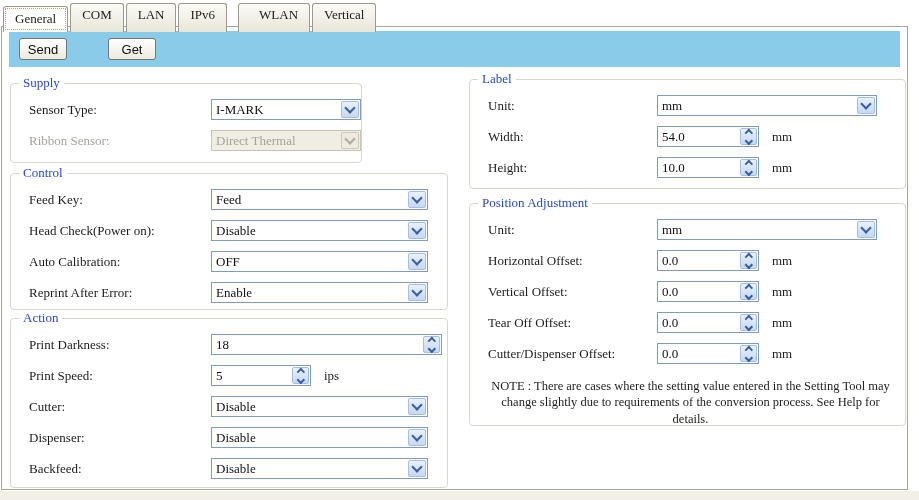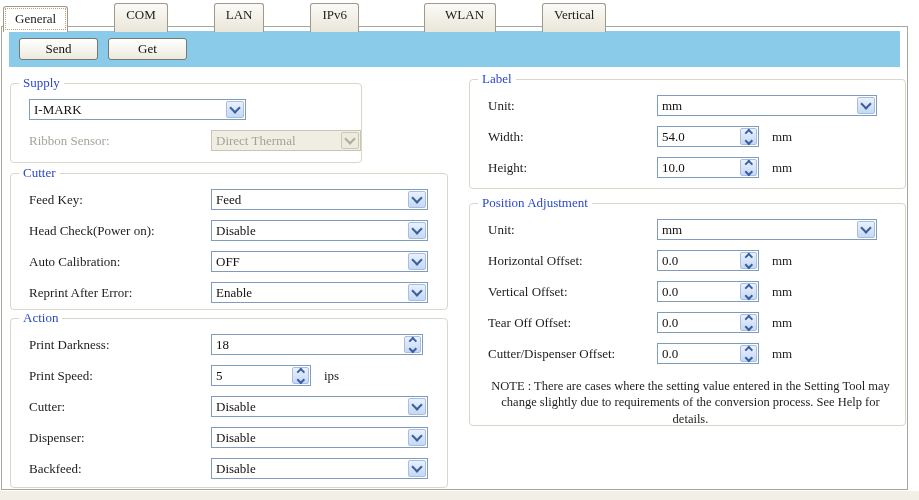--- a/index.html
+++ b/index.html
@@ -2,46 +2,46 @@
 <html><head>
 <meta charset="utf-8">
 <style>
   html,body{margin:0;padding:0;background:#ffffff;}
   .screen{
     position:relative;width:919px;height:500px;overflow:hidden;
     font-family:"Liberation Serif","DejaVu Serif",serif;
     background:#ffffff;
   }
   
-  .tabbar{position:absolute;left:3px;top:3px;display:flex;align-items:flex-end;z-index:6;gap:44px;}
+  .tabbar{position:absolute;left:3px;top:3px;display:flex;align-items:flex-end;z-index:6;}
   .tab{
     box-sizing:border-box;height:29px;padding:3px 11px 2px;
     background:linear-gradient(#FBFAF5,#E9E6D9);
     border:1px solid #9C9A8E;border-bottom:none;border-radius:3px 3px 0 0;
     font-size:13px;color:#1c1c1c;margin-right:2px;cursor:default;white-space:nowrap;
   }
-  .tab.gap{margin-left:19px;padding-left:20px;}
+  .tab.gap{margin-left:9px;padding-left:20px;}
   .tab.active{
     height:26px;background:#ffffff;position:relative;z-index:7;
     padding-top:4px;
     outline:1px dotted #C9A063;outline-offset:-3px;
   }
   
   .panel{
     position:absolute;left:1px;top:26px;width:907px;height:464px;
     box-sizing:border-box;background:#ffffff;border:1px solid #A5A79D;z-index:1;
   }
   .bottom-strip{position:absolute;left:0;top:491px;width:919px;height:9px;background:#F1EFE6;}
   
   .band{position:absolute;left:7px;top:4px;width:891px;height:36px;background:#89CBE8;}
   .btn{
-    position:absolute;top:7px;width:79px;height:22px;
+    position:absolute;top:7px;width:48px;height:22px;
     border:1px solid #77786F;border-radius:3px;
     background:linear-gradient(#FFFFFF,#ECEADE);
-    font-family:Liberation Serif, serif;font-size:13px;color:#111;
+    font-family:Liberation Sans, sans-serif;font-size:13px;color:#111;
     cursor:pointer;
   }
   .btn.send{left:10px;} .btn.get{left:99px;}
   
   .group{
     position:absolute;box-sizing:border-box;background:#ffffff;
     border:1px solid #D9D6CA;border-radius:4px;
   }
   .group-title{
     position:absolute;top:-9px;left:8px;background:#ffffff;padding:0 4px;
@@ -79,21 +79,21 @@
   }
   .combo.disabled{background:#F0EEE2;border-color:#C8C5B6;align-items:center;}
   .combo.disabled .combo-val{color:#A5A399;}
   .combo.disabled .combo-btn{background:#EDEBDE;border-color:#CBC8BA;}
   .combo.disabled .chev{border-color:#AEAC9E;}
   
   .spin{
     box-sizing:border-box;height:21px;display:flex;align-items:stretch;
     border:1px solid #7F9DB9;background:#fff;gap:44px;
   }
-  .spin.wide{width:212px;}
+  .spin.wide{width:231px;}
   .spin.narrow{width:100px;}
   .rcol .spin.narrow{width:102px;}
   .spin input{
     flex:1;min-width:0;border:none;outline:none;padding:0 0 0 4px;margin:0;
     font-family:"Liberation Serif","DejaVu Serif",serif;font-size:13px;color:#111;background:transparent;
   }
   .spin-btn{
     box-sizing:border-box;width:17px;margin:1px;flex:0 0 auto;
     background:linear-gradient(#E9F1FD,#C5D8F4);
     border:1px solid #A6BEE0;border-radius:2px;
@@ -122,40 +122,41 @@
   <div class="panel">
 
     <div class="band">
       <button class="btn send">Send</button>
       <button class="btn get">Get</button>
     </div>
 
     <div class="group" id="grp-supply">
       <div class="group-title">Supply</div>
       <div class="row first">
+        <span class="lbl">Sensor Type:</span>
         <div class="combo">
           <span class="combo-val">I-MARK</span>
           <span class="combo-btn">
               <i class="chev"></i>
             </span>
         </div>
       </div>
       <div class="row">
         <span class="lbl dis">Ribbon Sensor:</span>
         <div class="combo disabled">
           <span class="combo-val">Direct Thermal</span>
           <span class="combo-btn">
               <i class="chev"></i>
             </span>
         </div>
       </div>
     </div>
 
     <div class="group" id="grp-control">
-      <div class="group-title">Cutter</div>
+      <div class="group-title">Control</div>
       <div class="row first">
         <span class="lbl">Feed Key:</span>
         <div class="combo">
           <span class="combo-val">Feed</span>
           <span class="combo-btn">
               <i class="chev"></i>
             </span>
         </div>
       </div>
       <div class="row">

